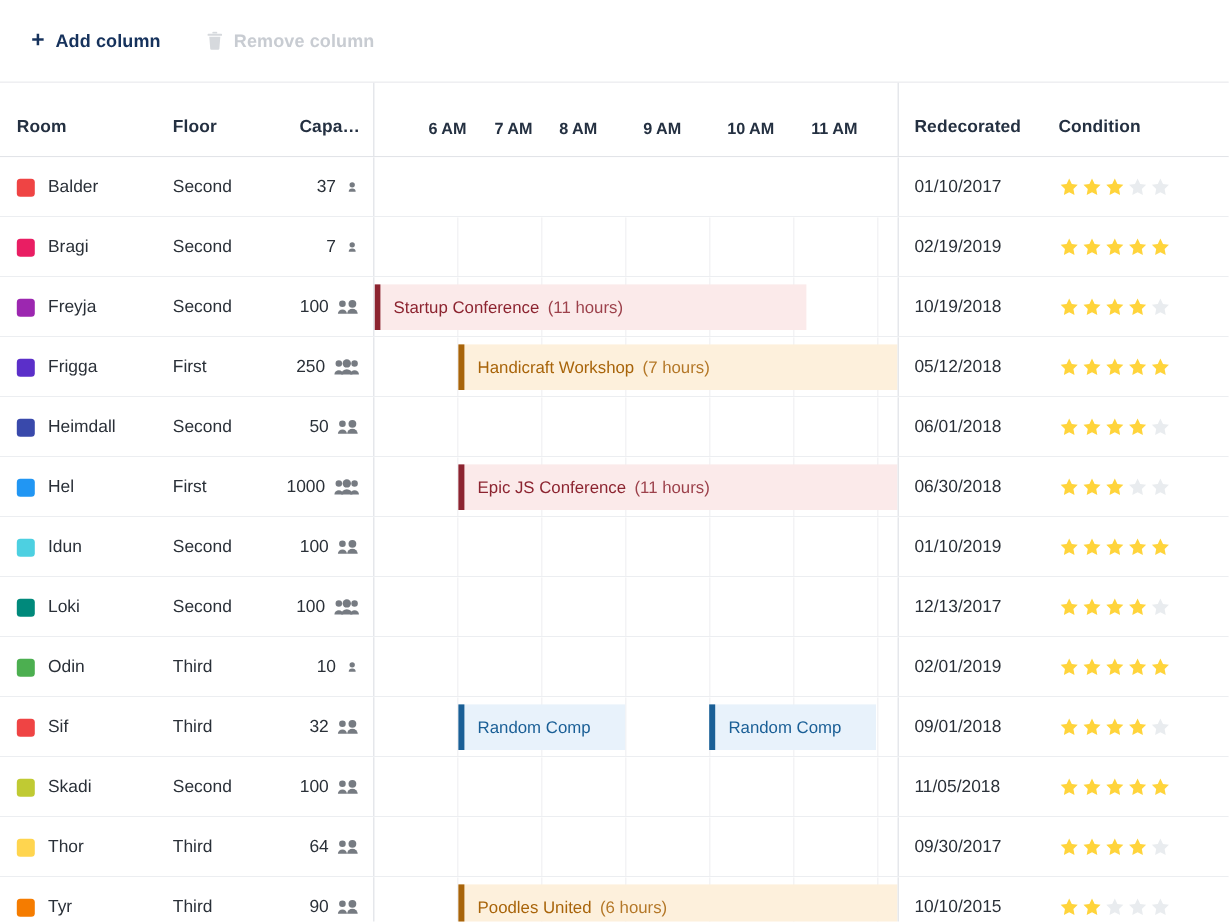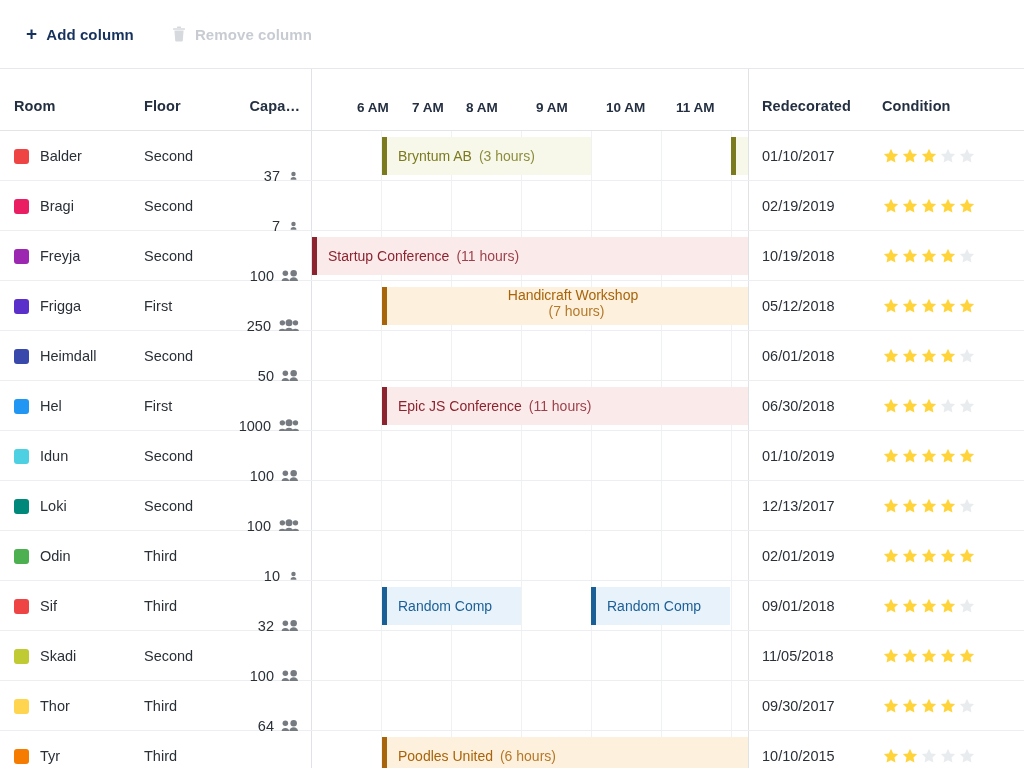--- a/index.html
+++ b/index.html
@@ -56,21 +56,21 @@
     padding-bottom: 16px;
     font-size: 14.5px; font-weight: bold; color: #243041;
     letter-spacing: .1px;
     white-space: nowrap;
   }
   .hdr-cell.num { justify-content: flex-end; }
 
   
   .c-room   { left: 14px;  width: 126px; }
   .c-floor  { left: 144px; width: 96px; }
-  .c-cap    { left: 236px; width: 64px; margin-top: 20px; }
+  .c-cap    { left: 236px; width: 64px; }
   
   .c-red    { left: 762px; width: 118px; }
   .c-cond   { left: 882px; width: 130px; }
 
   .vline {
     position: absolute; top: 0; bottom: 0;
     width: 1px; background: #dfe2e6;
   }
   .vline.t-left  { left: 311px; }
   .vline.t-right { left: 748px; }
@@ -179,33 +179,20 @@
           <div class="tick" style="left: 364px;">11 AM</div>
         </div>
       <div class="hdr-cell c-red">Redecorated</div>
       <div class="hdr-cell c-cond">Condition</div>
       <div class="vline t-left"></div>
       <div class="vline t-right"></div>
     </div>
 
     <div class="body" id="grid-body">
         <div class="row">
-          <div class="tgrid">
-            <div class="tcol" style="left: 69px;"></div>
-            <div class="tcol" style="left: 139px;"></div>
-            <div class="tcol" style="left: 209px;"></div>
-            <div class="tcol" style="left: 279px;"></div>
-            <div class="tcol" style="left: 349px;"></div>
-            <div class="tcol" style="left: 419px;"></div>
-            <div class="event" style="left: 70px; width: 209px; background: rgb(247, 248, 234); border-left-color: rgb(123, 122, 31); color: rgb(123, 122, 31);">
-              <span class="ev-name">Bryntum AB</span>
-              <span class="ev-dur">(3 hours)</span>
-            </div>
-            <div class="event" style="left: 419px; width: 90px; background: rgb(247, 248, 234); border-left-color: rgb(123, 122, 31); color: rgb(123, 122, 31);"></div>
-          </div>
           <div class="rightmask"></div>
           <div class="cell c-room">
             <span class="swatch" style="background: rgb(239, 68, 68);"></span>
             <span class="room-name">Balder</span>
           </div>
           <div class="cell c-floor">Second</div>
           <div class="cell c-cap num">
             <span class="cap-wrap">
               <span>37</span>
               <span style="display: flex;">
@@ -293,21 +280,21 @@
           <div class="vline t-right"></div>
         </div>
         <div class="row">
           <div class="tgrid">
             <div class="tcol" style="left: 69px;"></div>
             <div class="tcol" style="left: 139px;"></div>
             <div class="tcol" style="left: 209px;"></div>
             <div class="tcol" style="left: 279px;"></div>
             <div class="tcol" style="left: 349px;"></div>
             <div class="tcol" style="left: 419px;"></div>
-            <div class="event" style="left: 0px; width: 436px; background: rgb(251, 234, 234); border-left-color: rgb(140, 36, 48); color: rgb(140, 36, 48);">
+            <div class="event" style="left: 0px; width: 360px; background: rgb(251, 234, 234); border-left-color: rgb(140, 36, 48); color: rgb(140, 36, 48);">
               <span class="ev-name">Startup Conference</span>
               <span class="ev-dur">(11 hours)</span>
             </div>
           </div>
           <div class="rightmask"></div>
           <div class="cell c-room">
             <span class="swatch" style="background: rgb(156, 39, 176);"></span>
             <span class="room-name">Freyja</span>
           </div>
           <div class="cell c-floor">Second</div>
@@ -352,21 +339,21 @@
           <div class="vline t-right"></div>
         </div>
         <div class="row">
           <div class="tgrid">
             <div class="tcol" style="left: 69px;"></div>
             <div class="tcol" style="left: 139px;"></div>
             <div class="tcol" style="left: 209px;"></div>
             <div class="tcol" style="left: 279px;"></div>
             <div class="tcol" style="left: 349px;"></div>
             <div class="tcol" style="left: 419px;"></div>
-            <div class="event" style="left: 70px; width: 366px; background: rgb(253, 240, 220); border-left-color: rgb(168, 100, 10); color: rgb(168, 100, 10); flex-direction: column;">
+            <div class="event" style="left: 70px; width: 366px; background: rgb(253, 240, 220); border-left-color: rgb(168, 100, 10); color: rgb(168, 100, 10);">
               <span class="ev-name">Handicraft Workshop</span>
               <span class="ev-dur">(7 hours)</span>
             </div>
           </div>
           <div class="rightmask"></div>
           <div class="cell c-room">
             <span class="swatch" style="background: rgb(91, 47, 201);"></span>
             <span class="room-name">Frigga</span>
           </div>
           <div class="cell c-floor">First</div>

